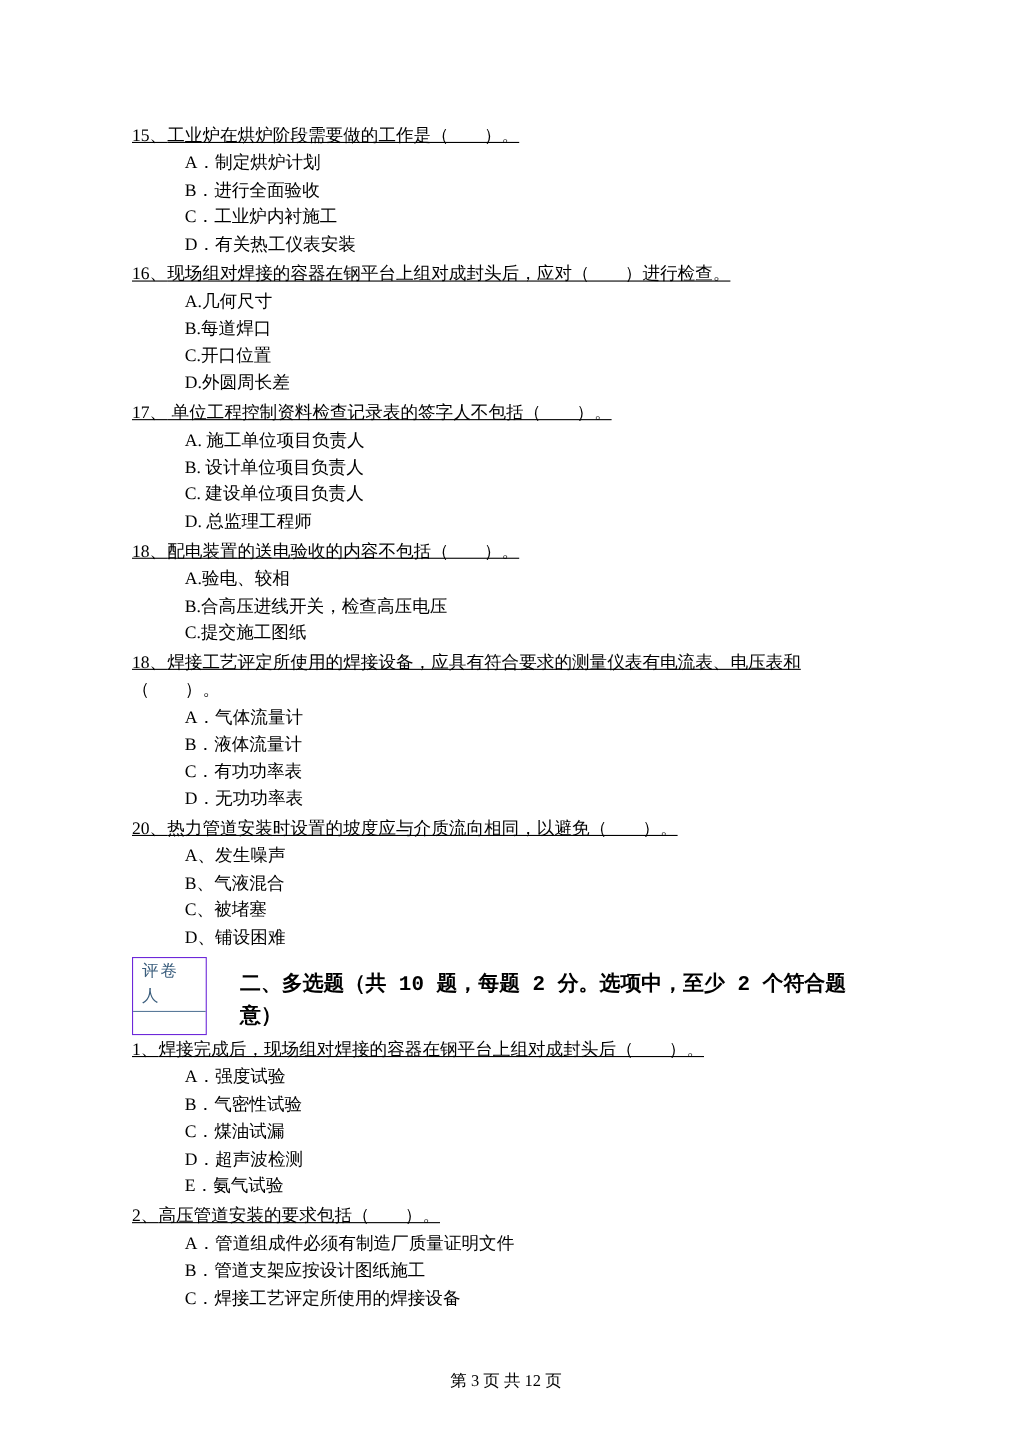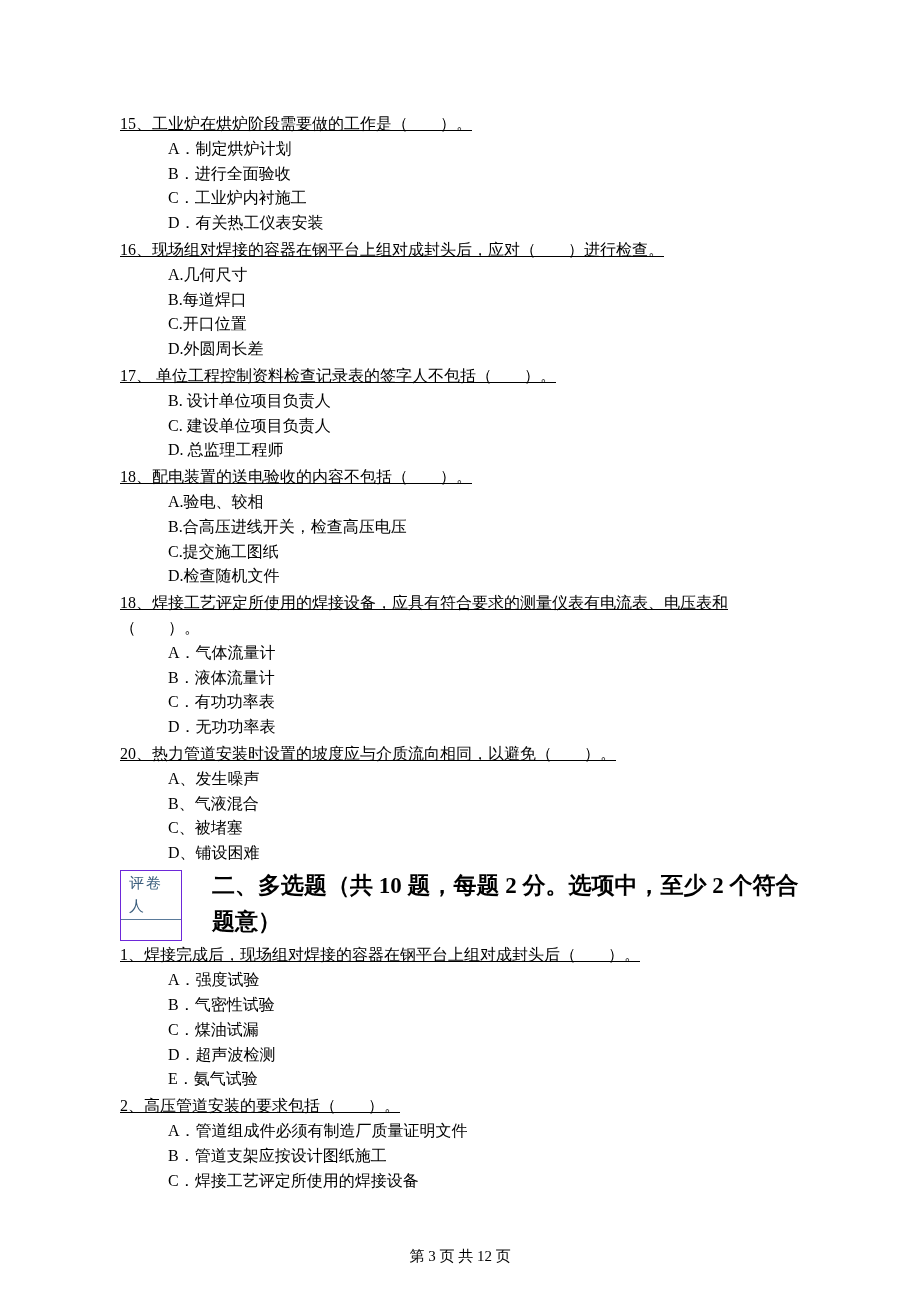--- a/index.html
+++ b/index.html
@@ -50,23 +50,23 @@
     font-family: "KaiTi","STKaiti",serif;
   }
   .reviewer-box .empty-row {
     height: 20px;
   }
   .section-heading-row {
     display: flex;
     align-items: flex-end;
   }
   .section-heading {
-    font-family: Liberation Serif, serif;
+    font-family: Liberation Mono, monospace;
     font-weight: bold;
-    font-size: 23px;
+    font-size: 19px;
     margin-left: 30px;
     padding-bottom: 2px;
   }
   .footer {
     position: absolute;
     bottom: 34px;
     left: 0;
     width: 100%;
     text-align: center;
     font-size: 15px;
@@ -94,33 +94,33 @@
       <span class="opt">A.几何尺寸</span>
       <span class="opt">B.每道焊口</span>
       <span class="opt">C.开口位置</span>
       <span class="opt">D.外圆周长差</span>
     </div>
   </div>
 
   <div class="question">
     <div class="stem"><span>17、</span><span> 单位工程控制资料检查记录表的签字人不包括（　　）。</span></div>
     <div class="options">
+      <span class="opt">A. 施工单位项目负责人</span>
       <span class="opt">B. 设计单位项目负责人</span>
       <span class="opt">C. 建设单位项目负责人</span>
       <span class="opt">D. 总监理工程师</span>
     </div>
   </div>
 
   <div class="question">
     <div class="stem"><span>18、</span><span>配电装置的送电验收的内容不包括（　　）。</span></div>
     <div class="options">
       <span class="opt">A.验电、较相</span>
       <span class="opt">B.合高压进线开关，检查高压电压</span>
       <span class="opt">C.提交施工图纸</span>
-      <span class="opt">D.检查随机文件</span>
     </div>
   </div>
 
   <div class="question">
     <div class="stem"><span>18、</span><span>焊接工艺评定所使用的焊接设备，应具有符合要求的测量仪表有电流表、电压表和</span></div>
     <div class="continuation">（　　）。</div>
     <div class="options">
       <span class="opt">A．气体流量计</span>
       <span class="opt">B．液体流量计</span>
       <span class="opt">C．有功功率表</span>

